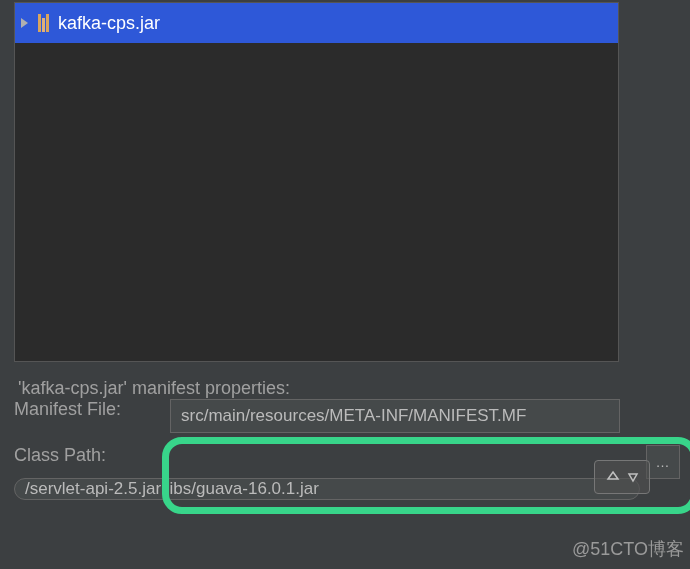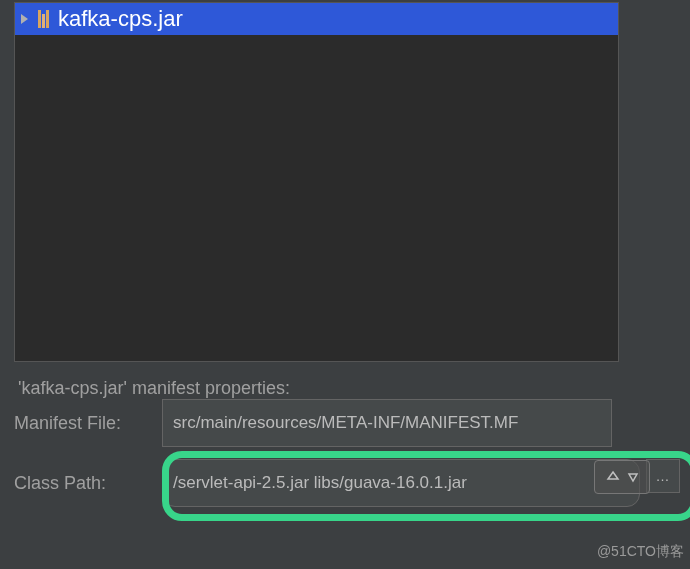--- a/index.html
+++ b/index.html
@@ -22,26 +22,26 @@
       top: 2px;
       left: 14px;
       width: 605px;
       height: 360px;
       background: #2B2B2B;
       border: 1px solid #555555;
     }
     .tree-item {
       display: flex;
       align-items: center;
-      height: 32px;
+      height: 40px;
       background: #2E58D8;
       color: #FFFFFF;
       padding-left: 6px;
       gap: 6px;
-      font-size: 22px;
+      font-size: 18px;
     }
     .expand-arrow {
       width: 0;
       height: 0;
       border-top: 5px solid transparent;
       border-bottom: 5px solid transparent;
       border-left: 7px solid #B0B0B0;
       margin-right: 4px;
     }
     .jar-icon {
@@ -66,42 +66,42 @@
       right: 14px;
       padding-top: 10px;
     }
     .panel-title {
       font-size: 18px;
       color: #A0A0A0;
       padding-left: 4px;
     }
     .form-row {
       display: flex;
-      align-items: center;
       margin-bottom: 12px;
-      gap: 4px;
+      gap: 12px;
     }
     .form-label {
       width: 144px;
       color: #A0A0A0;
       font-size: 18px;
     }
     .form-input {
       flex: 1;
-      height: 48px;
+      height: 34px;
       background: #45494A;
       border: 1px solid #646464;
       color: #BBBBBB;
       padding: 0 10px;
       font-size: 17px;
       font-family: inherit;
       outline: none;
     }
     .classpath-row {
       position: relative;
+      flex-direction: column;
     }
     .highlight-border {
       position: absolute;
       left: 148px;
       top: -8px;
       right: -22px;
       bottom: -14px;
       border: 7px solid #38D58A;
       border-radius: 20px;
       pointer-events: none;
@@ -134,21 +134,21 @@
       display: flex;
       align-items: center;
       justify-content: center;
       gap: 4px;
     }
     .floating-widget svg { display:block; }
     .watermark {
       position: absolute;
       right: 6px;
       bottom: 8px;
-      font-size: 14px;
+      font-size: 18px;
       color: #9A9A9A;
     }
   </style>
 </head>
 <body>
 
 <div class="tree-panel">
   <div class="tree-item">
     <div class="expand-arrow"></div>
     <div class="jar-icon">

